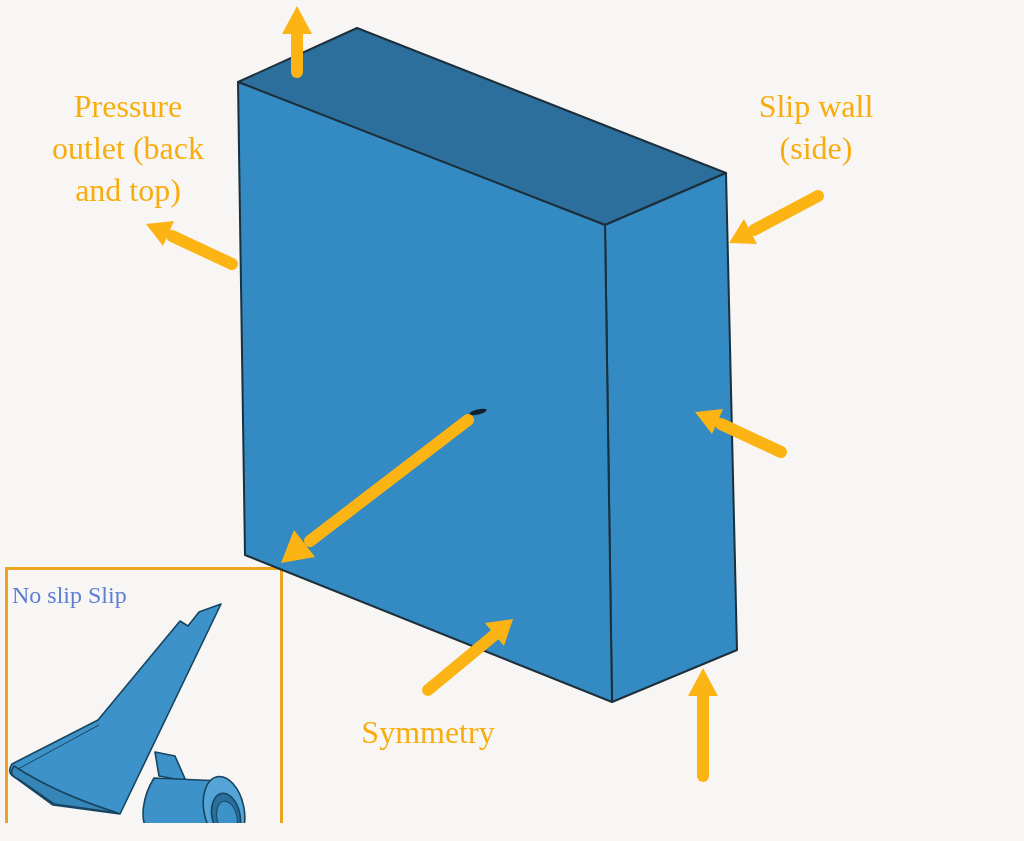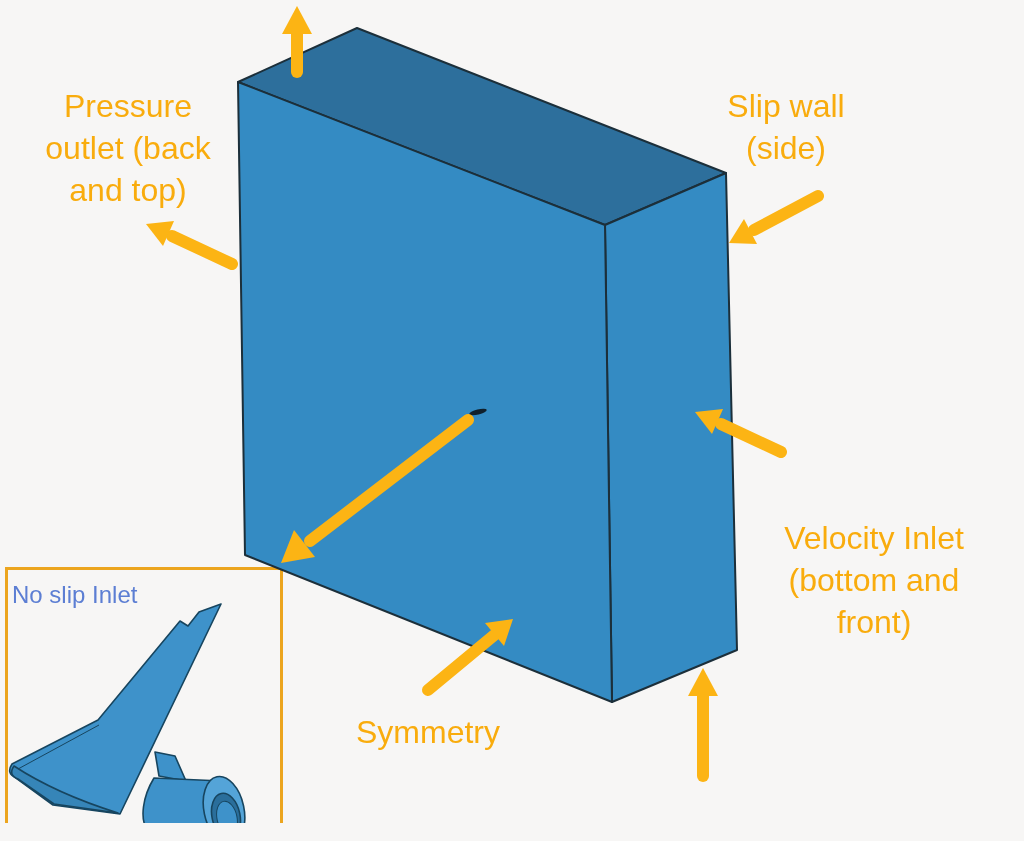--- a/index.html
+++ b/index.html
@@ -1,21 +1,21 @@
 <!DOCTYPE html>
 <html><head>
 <meta charset="utf-8">
 <style>
   html,body{margin:0;padding:0;background:#f7f6f5;}
   .stage{
     position:relative;
     width:1024px;height:823px;
     background:#f7f6f5;
     overflow:hidden;
-    font-family:Liberation Sans, sans-serif;
+    font-family:Liberation Serif, serif;
   }
   .scene-svg{position:absolute;left:0;top:0;z-index:2;}
   .label{
     position:absolute;
     z-index:3;
     font-size:32px;
     line-height:42px;
     color:#F9AC0D;
     text-align:center;
     white-space:pre-line;
@@ -122,24 +122,21 @@
         </g>
 
       </g>
     </g>
   </svg>
 
   <div class="label" style="left:8px;top:85px;width:240px;">Pressure
 outlet (back
 and top)</div>
 
-  <div class="label" style="left:686px;top:85px;width:200px;">Slip wall
+  <div class="label" style="left:716px;top:85px;width:200px;">Slip wall
 (side)</div>
 
-  <div class="label" style="left:742px;top:517px;width:264px;">Velocity Inlet
-(bottom and
-front)</div>
 
   <div class="label" style="left:328px;top:711px;width:200px;">Symmetry</div>
 
-  <div class="inset-label" style="left:12px;top:581px;position:absolute;z-index:3;">No slip Inlet</div>
+  <div class="inset-label" style="left:12px;top:581px;position:absolute;z-index:3;">No slip Slip</div>
 
 </div>
 
 </body></html>

